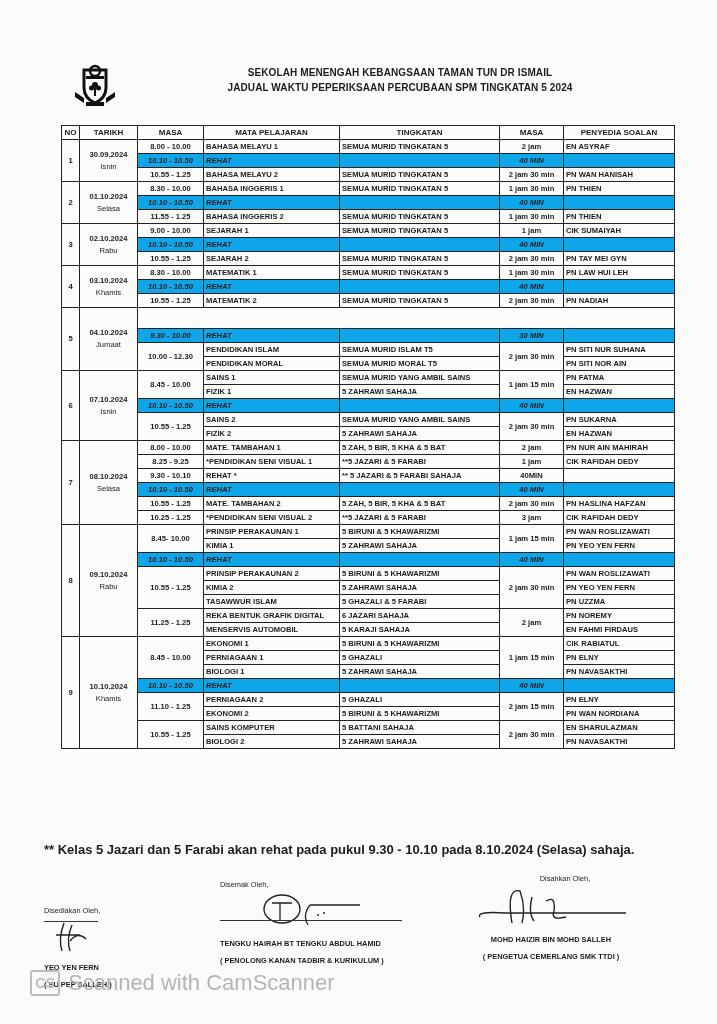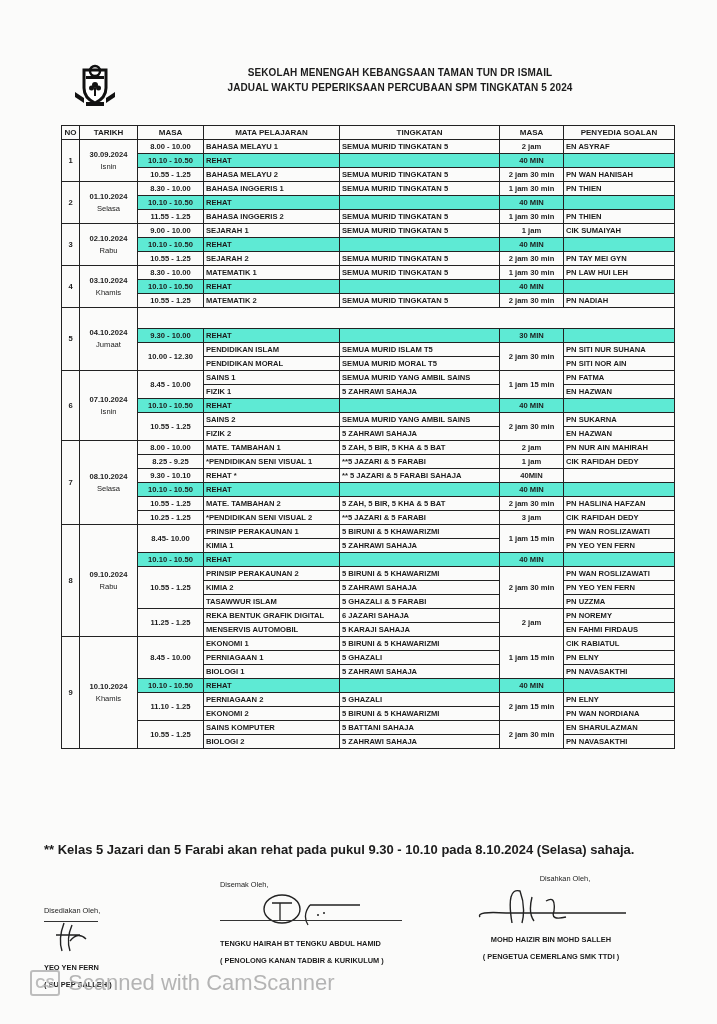--- a/index.html
+++ b/index.html
@@ -18,21 +18,21 @@
     position: absolute; left: 44px; top: 125px; width: 613px;
     border-collapse: collapse; table-layout: fixed;
     font-size: 7.6px; font-weight: bold; margin-left: 17px;
   }
   table.tt td, table.tt th {
     border: 1px solid #222; padding: 0 2px; height: 13px; line-height: 12px;
     white-space: nowrap; overflow: hidden;
   }
   table.tt th { font-size: 8px; height: 13px; text-align: center; }
   .c { text-align: center; }
-  .r { background: #5eead4; }
+  .r { background: #0ea5e9; font-style: italic; }
   .blank { height: 20px !important; }
   td.datecell { text-align: center; font-weight: bold; line-height: 12px; }
   td.datecell .day { font-weight: normal; }
   .note { position: absolute; left: 44px; top: 842px; font-size: 13px; font-weight: bold; }
   .sig { position: absolute; font-size: 7.4px; font-weight: bold; line-height: 17px; }
   .sig .lbl { font-weight: normal; }
   .sigline { position: absolute; border-top: 1px solid #333; }
   .cs { position: absolute; left: 30px; top: 970px; display: flex; align-items: center; gap: 8px; color: #b4b4b4; font-size: 22px; }
   .cs-icon { width: 30px; height: 26px; border: 2px solid #bdbdbd; border-radius: 3px; font-size: 14px; font-weight: bold; display: flex; align-items: center; justify-content: center; color: #bdbdbd; box-sizing: border-box; }
 </style>

